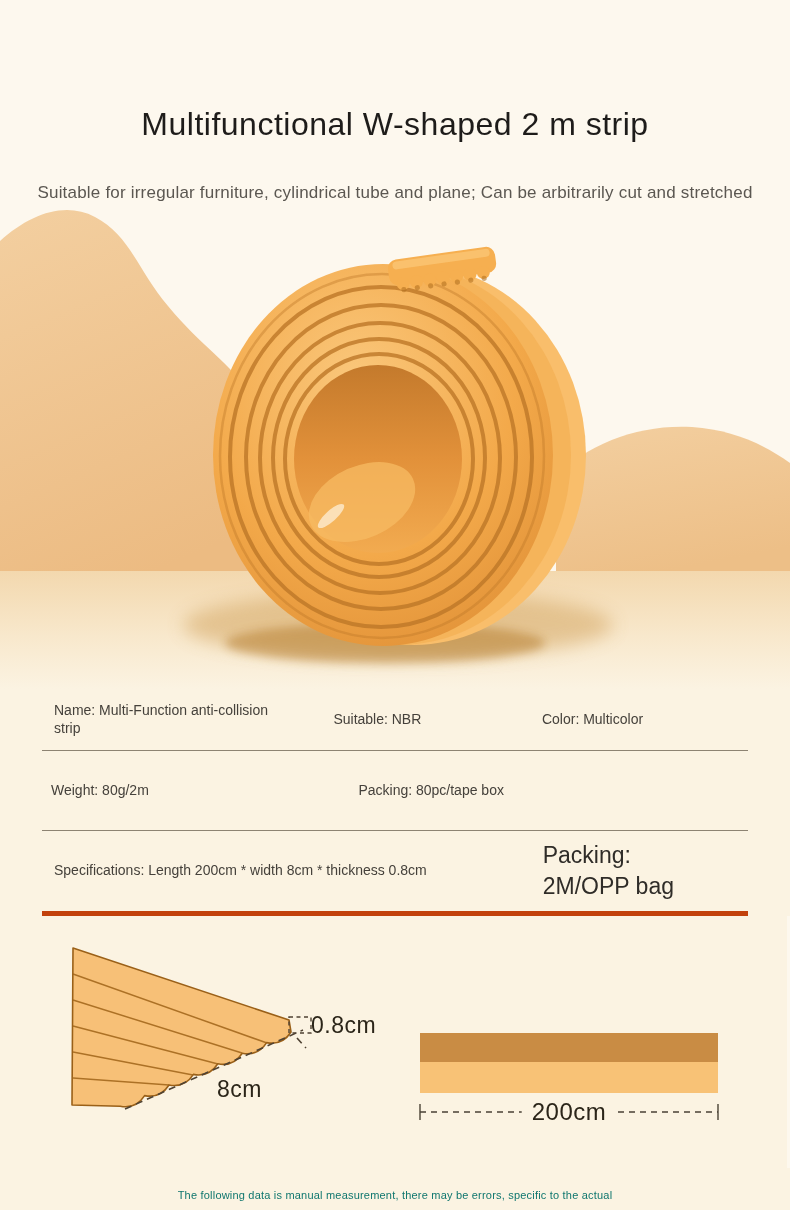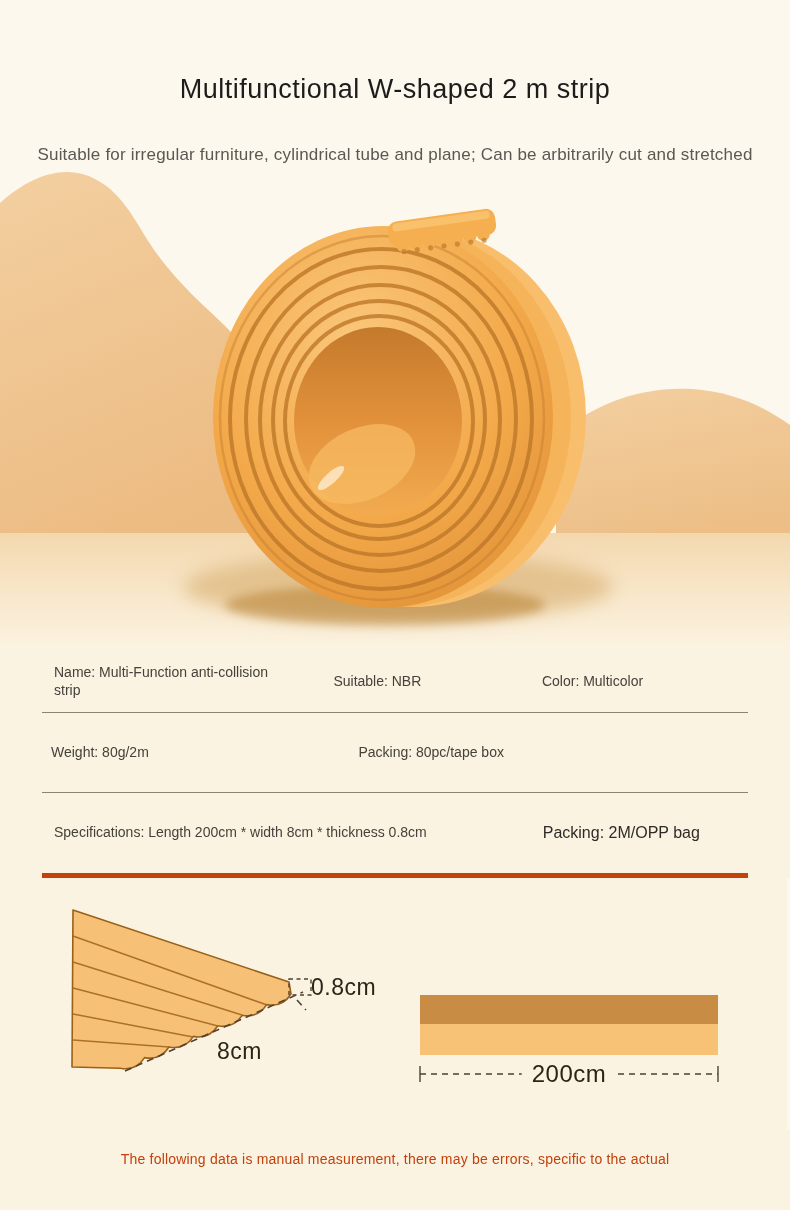--- a/index.html
+++ b/index.html
@@ -7,24 +7,25 @@
   body {
     font-family: "Liberation Sans", "DejaVu Sans", sans-serif;
     background: #FDF8EE;
     color: #44403a;
   }
   .page { width: 790px; height: 1210px; position: relative; background: #FDF8EE; }
 
   
   .header { padding-top: 74px; text-align: center; position: relative; z-index: 3; }
   .title {
-    font-size: 27px;
+    font-size: 32px;
     font-weight: 400;
     color: #1e1c1a;
     letter-spacing: 0.5px;
+    margin-top: 32px;
   }
   .subtitle {
     margin-top: 40px;
     font-size: 17px;
     color: #5b5751;
     letter-spacing: 0.2px;
   }
 
   
   .photo-section {
@@ -48,21 +49,21 @@
   .spec-row.r1 { grid-template-columns: 40% 26% 34%; height: 62px; }
   .spec-row.r2 { grid-template-columns: 40% 26% 34%; height: 80px; }
   .spec-row.r3 { grid-template-columns: 62% 38%; height: 85px; border-bottom: 5px solid #c2410c; }
   .cell { font-size: 14px; color: #45413b; line-height: 1.25; }
   .r1 .c1, .r2 .c1 { padding-left: 12px; max-width: 250px; }
   .r2 .c1 { max-width: 215px; }
   .r1 .c2, .r2 .c2 { padding-left: 9px; }
   .r1 .c3, .r2 .c3 { padding-left: 34px; }
   .r3 .c1 { padding-left: 12px; }
   .r3 .c2 {
-    font-size: 16px;
+    font-size: 23px;
     color: #2f2c28;
     padding-left: 63px;
     padding-right: 40px;
     line-height: 1.35;
   }
 
   
   .diagram-section {
     position: relative;
     width: 787px;
@@ -86,21 +87,21 @@
     padding: 0 10px;
   }
 
   
   .footer-section {
     background: #FBF3E2;
     height: 97px;
     text-align: center;
     padding-top: 21px;
   }
-  .disclaimer { font-size: 14px; color: #c2410c; letter-spacing: 0.2px; }
+  .disclaimer { font-size: 11px; color: #0f766e; letter-spacing: 0.2px; }
 </style>
 </head>
 <body>
 
 <div class="page">
 
   <div class="header">
     <div class="title">Multifunctional W-shaped 2 m strip</div>
     <div class="subtitle">Suitable for irregular furniture, cylindrical tube and plane; Can be arbitrarily cut and stretched</div>
   </div>

